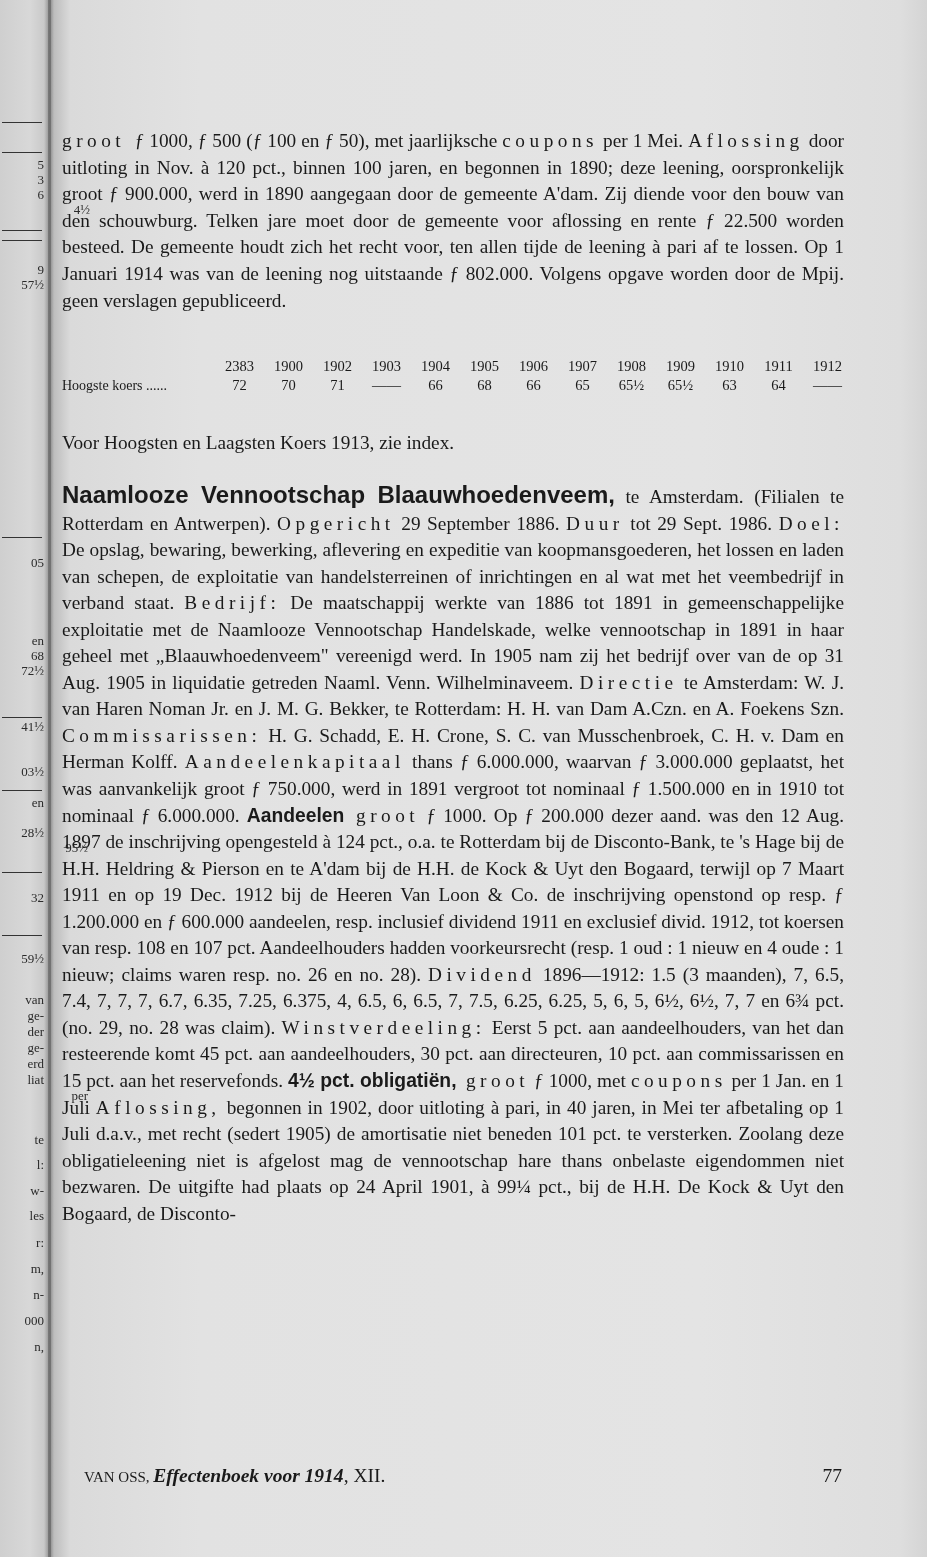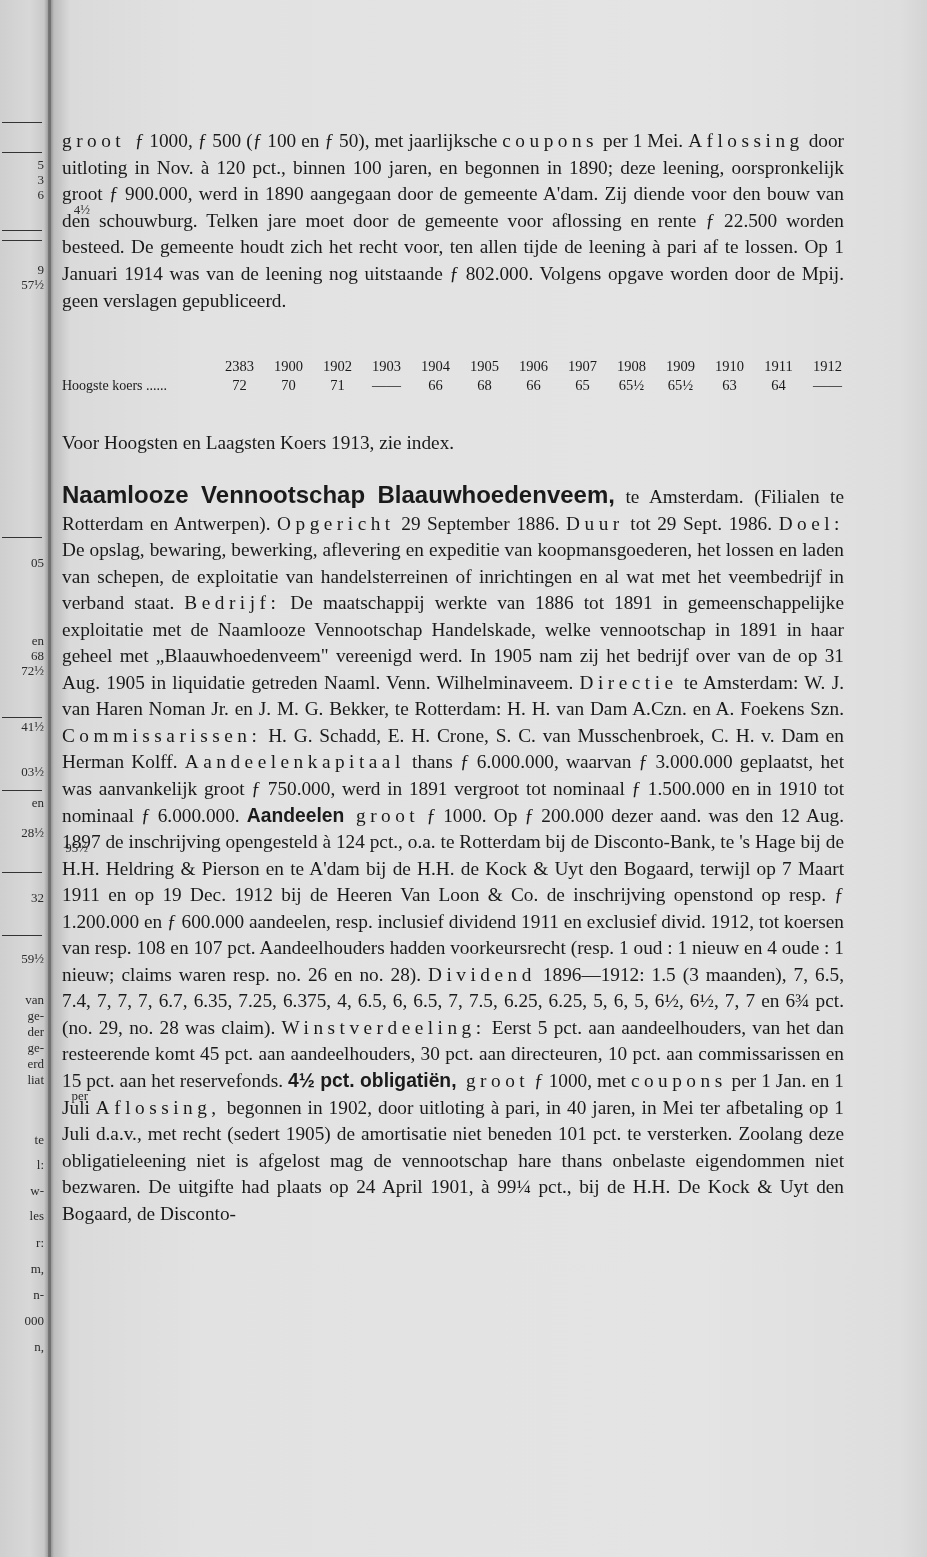--- a/index.html
+++ b/index.html
@@ -164,13 +164,17 @@
         </tr>
       </tbody>
   </table>
 
   <div class="table-note">Voor Hoogsten en Laagsten Koers 1913, zie index.</div>
 
   <div class="section">
     <p id="section-p"><span class="section-title">Naamlooze Vennootschap Blaauwhoedenveem,</span><span> te Amsterdam. (Filialen te Rotterdam en Antwerpen). </span><span class="spaced">Opgericht</span><span> 29 September 1886. </span><span class="spaced">Duur</span><span> tot 29 Sept. 1986. </span><span class="spaced">Doel:</span><span> De opslag, bewaring, bewerking, aflevering en expeditie van koopmansgoederen, het lossen en laden van schepen, de exploitatie van handelsterreinen of inrichtingen en al wat met het veembedrijf in verband staat. </span><span class="spaced">Bedrijf:</span><span> De maatschappij werkte van 1886 tot 1891 in gemeenschappelijke exploitatie met de Naamlooze Vennootschap Handelskade, welke vennootschap in 1891 in haar geheel met „Blaauwhoedenveem" vereenigd werd. In 1905 nam zij het bedrijf over van de op 31 Aug. 1905 in liquidatie getreden Naaml. Venn. Wilhelminaveem. </span><span class="spaced">Directie</span><span> te Amsterdam: W. J. van Haren Noman Jr. en J. M. G. Bekker, te Rotterdam: H. H. van Dam A.Czn. en A. Foekens Szn. </span><span class="spaced">Commissarissen:</span><span> H. G. Schadd, E. H. Crone, S. C. van Musschenbroek, C. H. v. Dam en Herman Kolff. </span><span class="spaced">Aandeelenkapitaal</span><span> thans ƒ 6.000.000, waarvan ƒ 3.000.000 geplaatst, het was aanvankelijk groot ƒ 750.000, werd in 1891 vergroot tot nominaal ƒ 1.500.000 en in 1910 tot nominaal ƒ 6.000.000. </span><span class="sans-bold">Aandeelen</span><span class="spaced"> groot</span><span> ƒ 1000. Op ƒ 200.000 dezer aand. was den 12 Aug. 1897 de inschrijving opengesteld à 124 pct., o.a. te Rotterdam bij de Disconto-Bank, te 's Hage bij de H.H. Heldring &amp; Pierson en te A'dam bij de H.H. de Kock &amp; Uyt den Bogaard, terwijl op 7 Maart 1911 en op 19 Dec. 1912 bij de Heeren Van Loon &amp; Co. de inschrijving openstond op resp. ƒ 1.200.000 en ƒ 600.000 aandeelen, resp. inclusief dividend 1911 en exclusief divid. 1912, tot koersen van resp. 108 en 107 pct. Aandeelhouders hadden voorkeursrecht (resp. 1 oud : 1 nieuw en 4 oude : 1 nieuw; claims waren resp. no. 26 en no. 28). </span><span class="spaced">Dividend</span><span> 1896—1912: 1.5 (3 maanden), 7, 6.5, 7.4, 7, 7, 7, 6.7, 6.35, 7.25, 6.375, 4, 6.5, 6, 6.5, 7, 7.5, 6.25, 6.25, 5, 6, 5, 6½, 6½, 7, 7 en 6¾ pct. (no. 29, no. 28 was claim). </span><span class="spaced">Winstverdeeling:</span><span> Eerst 5 pct. aan aandeelhouders, van het dan resteerende komt 45 pct. aan aandeelhouders, 30 pct. aan directeuren, 10 pct. aan commissarissen en 15 pct. aan het reservefonds. </span><span class="sans-bold">4½ pct. obligatiën,</span><span class="spaced"> groot</span><span> ƒ 1000, met </span><span class="spaced">coupons</span><span> per 1 Jan. en 1 Juli </span><span class="spaced">Aflossing,</span><span> begonnen in 1902, door uitloting à pari, in 40 jaren, in Mei ter afbetaling op 1 Juli d.a.v., met recht (sedert 1905) de amortisatie niet beneden 101 pct. te versterken. Zoolang deze obligatieleening niet is afgelost mag de vennootschap hare thans onbelaste eigendommen niet bezwaren. De uitgifte had plaats op 24 April 1901, à 99¼ pct., bij de H.H. De Kock &amp; Uyt den Bogaard, de Disconto-</span></p>
   </div>
 
+  <div class="footer">
+    <span class="footer-source"><span class="small">VAN OSS, </span><i>Effectenboek voor 1914</i><span>, XII.</span></span>
+    <span class="footer-sig">77</span>
+  </div>
 </div>
 
 </body></html>

